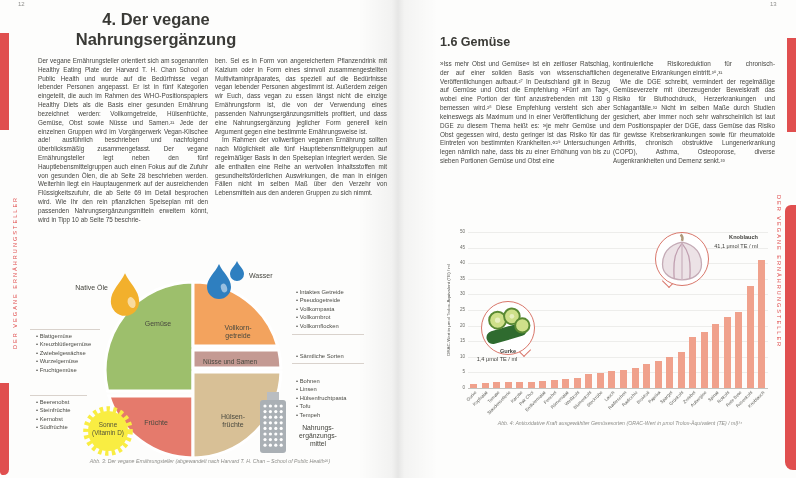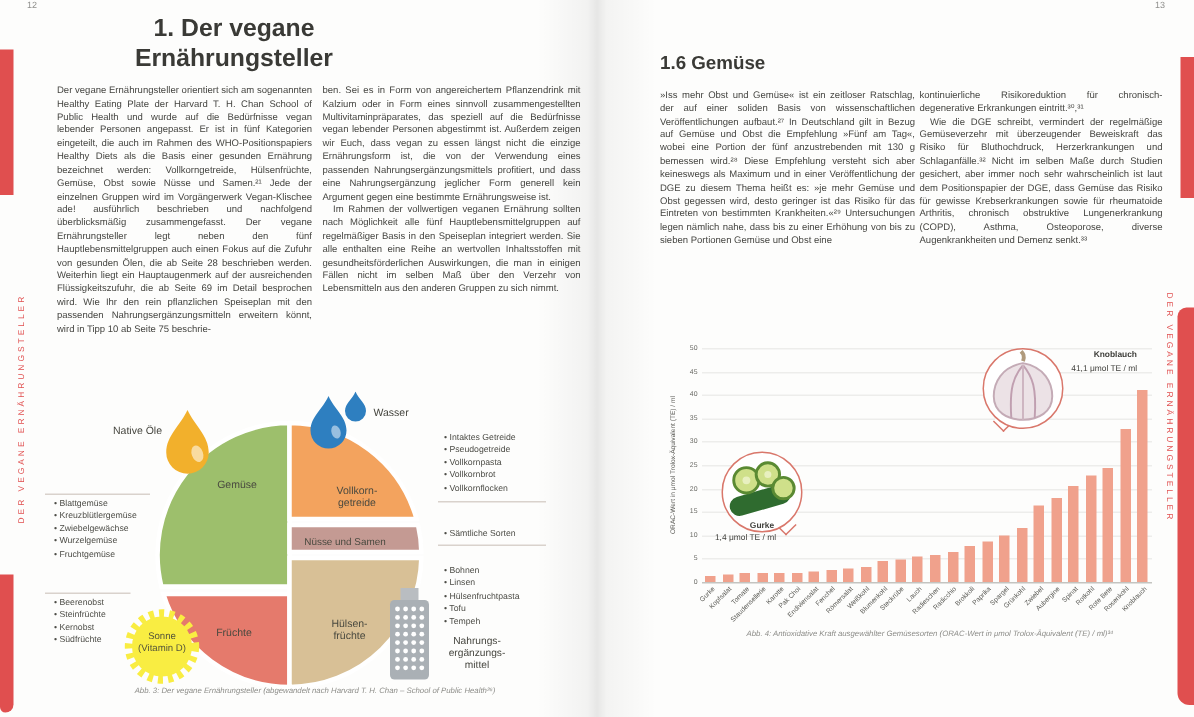--- a/index.html
+++ b/index.html
@@ -38,21 +38,21 @@
 <body>
 
 <div id="spread">
   <div id="gutter"></div>
 
   <div class="pagenum" style="left:18px;">12</div>
   <div class="tab" style="left:0;top:33px;width:9px;height:97px;"></div>
   <div class="side-text left" style="left:9px;top:158px;">DER VEGANE ERNÄHRUNGSTELLER</div>
   <div class="tab" style="left:0;top:383px;width:9px;height:92px;border-radius:0 0 6px 4px;"></div>
 
-  <div class="title"><span>1. Der vegane</span><br><span>Ernährungsteller</span></div>
+  <div class="title"><span>4. Der vegane</span><br><span>Nahrungsergänzung</span></div>
 
   <div class="col" style="left:38px;top:57px;width:170px;">
     <p>Der vegane Ernährungsteller orientiert sich am sogenannten Healthy Eating Plate der Harvard T. H. Chan School of Public Health und wurde auf die Bedürfnisse vegan lebender Personen angepasst. Er ist in fünf Kategorien eingeteilt, die auch im Rahmen des WHO-Positionspapiers Healthy Diets als die Basis einer gesunden Ernährung bezeichnet werden: Vollkorngetreide, Hülsenfrüchte, Gemüse, Obst sowie Nüsse und Samen.²¹ Jede der einzelnen Gruppen wird im Vorgängerwerk Vegan-Klischee ade! ausführlich beschrieben und nachfolgend überblicksmäßig zusammengefasst. Der vegane Ernährungsteller legt neben den fünf Hauptlebensmittelgruppen auch einen Fokus auf die Zufuhr von gesunden Ölen, die ab Seite 28 beschrieben werden. Weiterhin liegt ein Hauptaugenmerk auf der ausreichenden Flüssigkeitszufuhr, die ab Seite 69 im Detail besprochen wird. Wie Ihr den rein pflanzlichen Speiseplan mit den passenden Nahrungsergänzungsmitteln erweitern könnt, wird in Tipp 10 ab Seite 75 beschrie-</p>
   </div>
   <div class="col" style="left:215px;top:57px;width:172px;">
     <p>ben. Sei es in Form von angereichertem Pflanzendrink mit Kalzium oder in Form eines sinnvoll zusammengestellten Multivitaminpräparates, das speziell auf die Bedürfnisse vegan lebender Personen abgestimmt ist. Außerdem zeigen wir Euch, dass vegan zu essen längst nicht die einzige Ernährungsform ist, die von der Verwendung eines passenden Nahrungsergänzungsmittels profitiert, und dass eine Nahrungsergänzung jeglicher Form generell kein Argument gegen eine bestimmte Ernährungsweise ist.</p>
     <p class="indent">Im Rahmen der vollwertigen veganen Ernährung sollten nach Möglichkeit alle fünf Hauptlebensmittelgruppen auf regelmäßiger Basis in den Speiseplan integriert werden. Sie alle enthalten eine Reihe an wertvollen Inhaltsstoffen mit gesundheitsförderlichen Auswirkungen, die man in einigen Fällen nicht im selben Maß über den Verzehr von Lebensmitteln aus den anderen Gruppen zu sich nimmt.</p>
   </div>
 
   <svg style="position:absolute;left:102px;top:280px;" width="182" height="180" viewBox="-91 -90 182 180">

